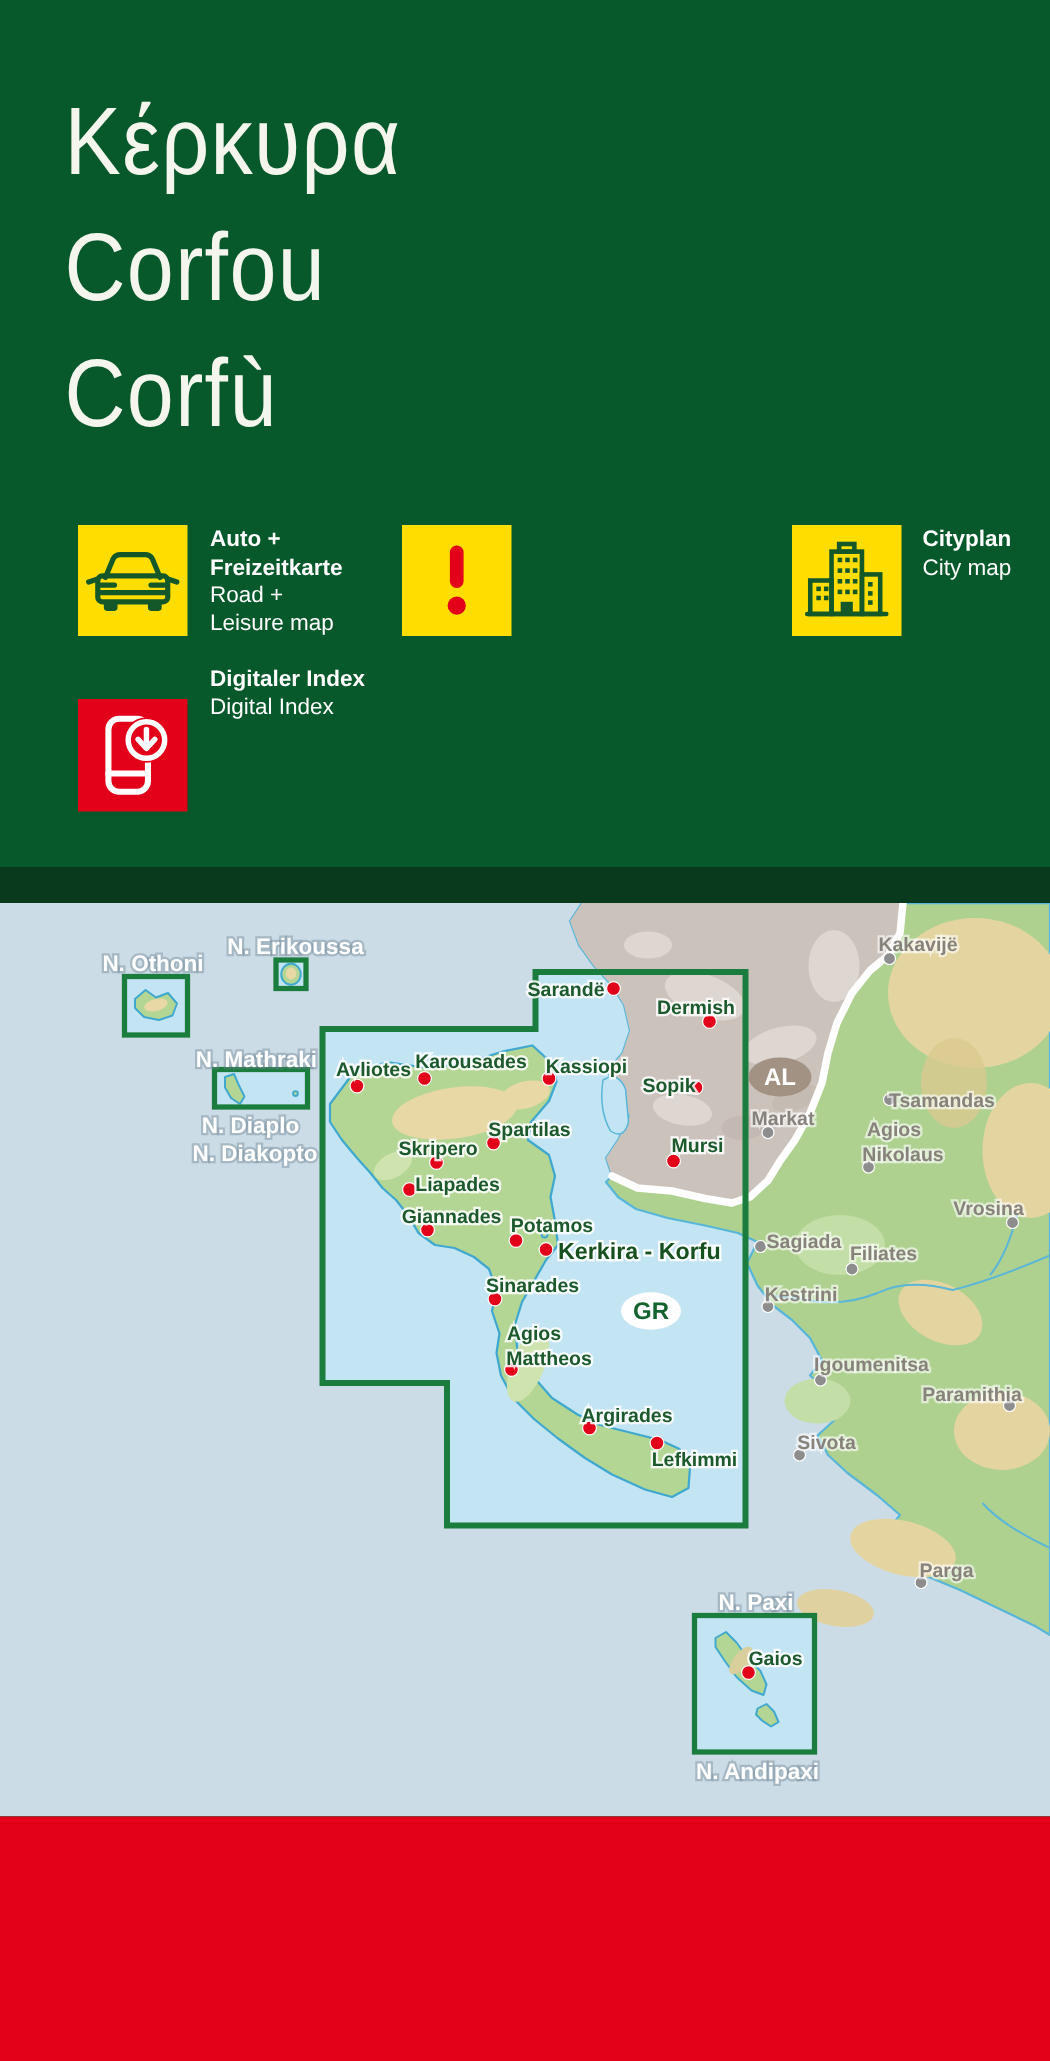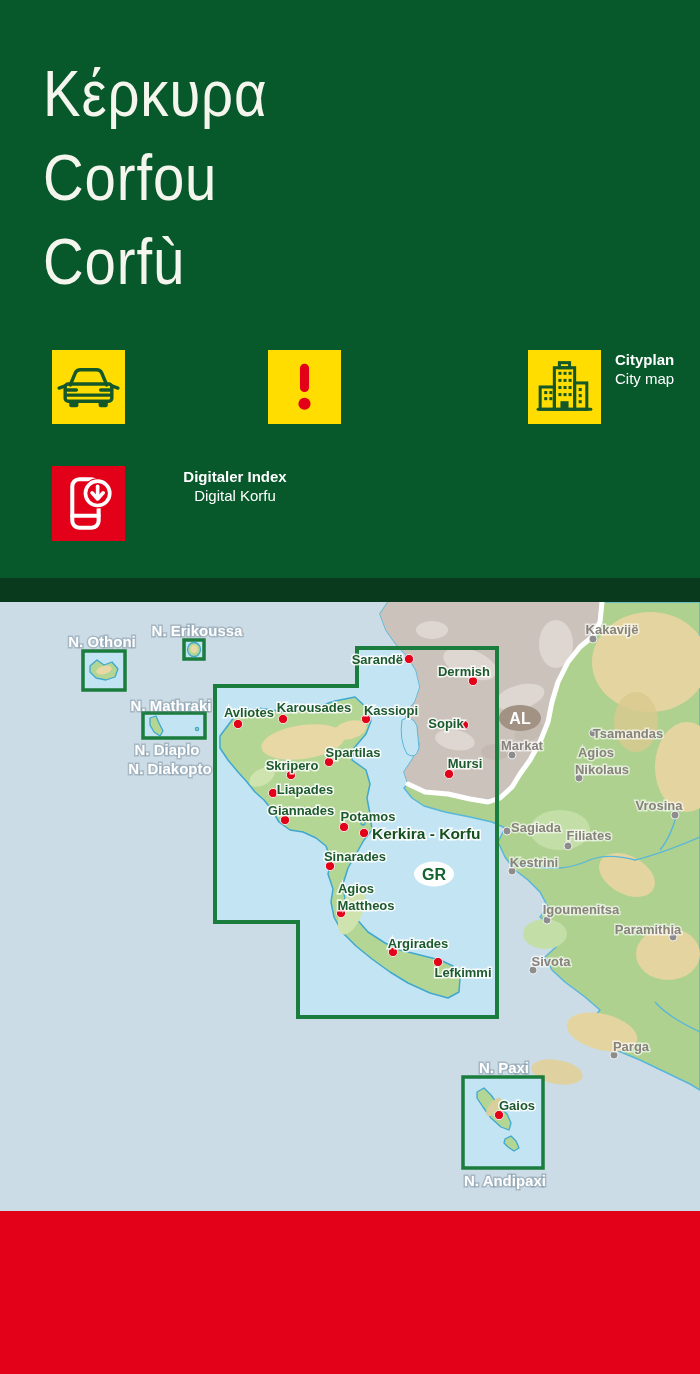--- a/index.html
+++ b/index.html
@@ -41,20 +41,26 @@
         <g stroke="#14582a" stroke-width="3.4" fill="none" stroke-linecap="round" stroke-linejoin="round">
           <path d="M18,34 L23,22 Q24.5,19 28,19 L44,19 Q47.5,19 49,22 L54,34"></path>
           <rect x="13" y="33" width="46" height="17" rx="3"></rect>
           <path d="M15,44 H57"></path>
           <path d="M15,39 H24 M48,39 H57"></path>
           <path d="M13,35 L7,37 M59,35 L65,37"></path>
         </g>
         <rect x="17" y="50" width="9" height="6" rx="2" fill="#14582a"></rect>
         <rect x="46" y="50" width="9" height="6" rx="2" fill="#14582a"></rect>
       </svg>
+    </div>
+    <div class="feat" style="left:140px;top:351px;">
+      <div class="b">Auto +</div>
+      <div class="b">Freizeitkarte</div>
+      <div>Road +</div>
+      <div>Leisure map</div>
     </div>
 
     <div class="tile t-yellow" style="left:268px;top:350px;">
       <svg viewBox="0 0 72 72">
         <rect x="31.5" y="13" width="9" height="28" rx="4.5" fill="#e30019"></rect>
         <circle cx="36" cy="52.5" r="6" fill="#e30019"></circle>
       </svg>
     </div>
 
     <div class="tile t-yellow" style="left:528px;top:350px;">
@@ -102,23 +108,23 @@
           <rect x="20" y="12" width="26" height="48" rx="7"></rect>
         </g>
         <circle cx="45" cy="26" r="15" fill="#e30019"></circle>
         <circle cx="45" cy="26" r="12" fill="none" stroke="#fff" stroke-width="3.6"></circle>
         <g stroke="#fff" stroke-width="3.6" fill="none" stroke-linecap="round" stroke-linejoin="round">
           <path d="M45,19 V30"></path>
           <path d="M39.5,25.5 L45,31.5 L50.5,25.5"></path>
         </g>
       </svg>
     </div>
-    <div class="feat" style="left:140px;top:468px;text-align:center;">
+    <div class="feat" style="left:140px;top:444px;">
       <div class="b">Digitaler Index</div>
-      <div>Digital Korfu</div>
+      <div>Digital Index</div>
     </div>
   </div>
 
   <div class="strip"></div>
 
   <div class="map-wrap">
     <svg id="map-svg" width="700" height="609" viewBox="0 0 700 609">
 
       <rect x="0" y="0" width="700" height="609" fill="#ccdce6"></rect>
 

